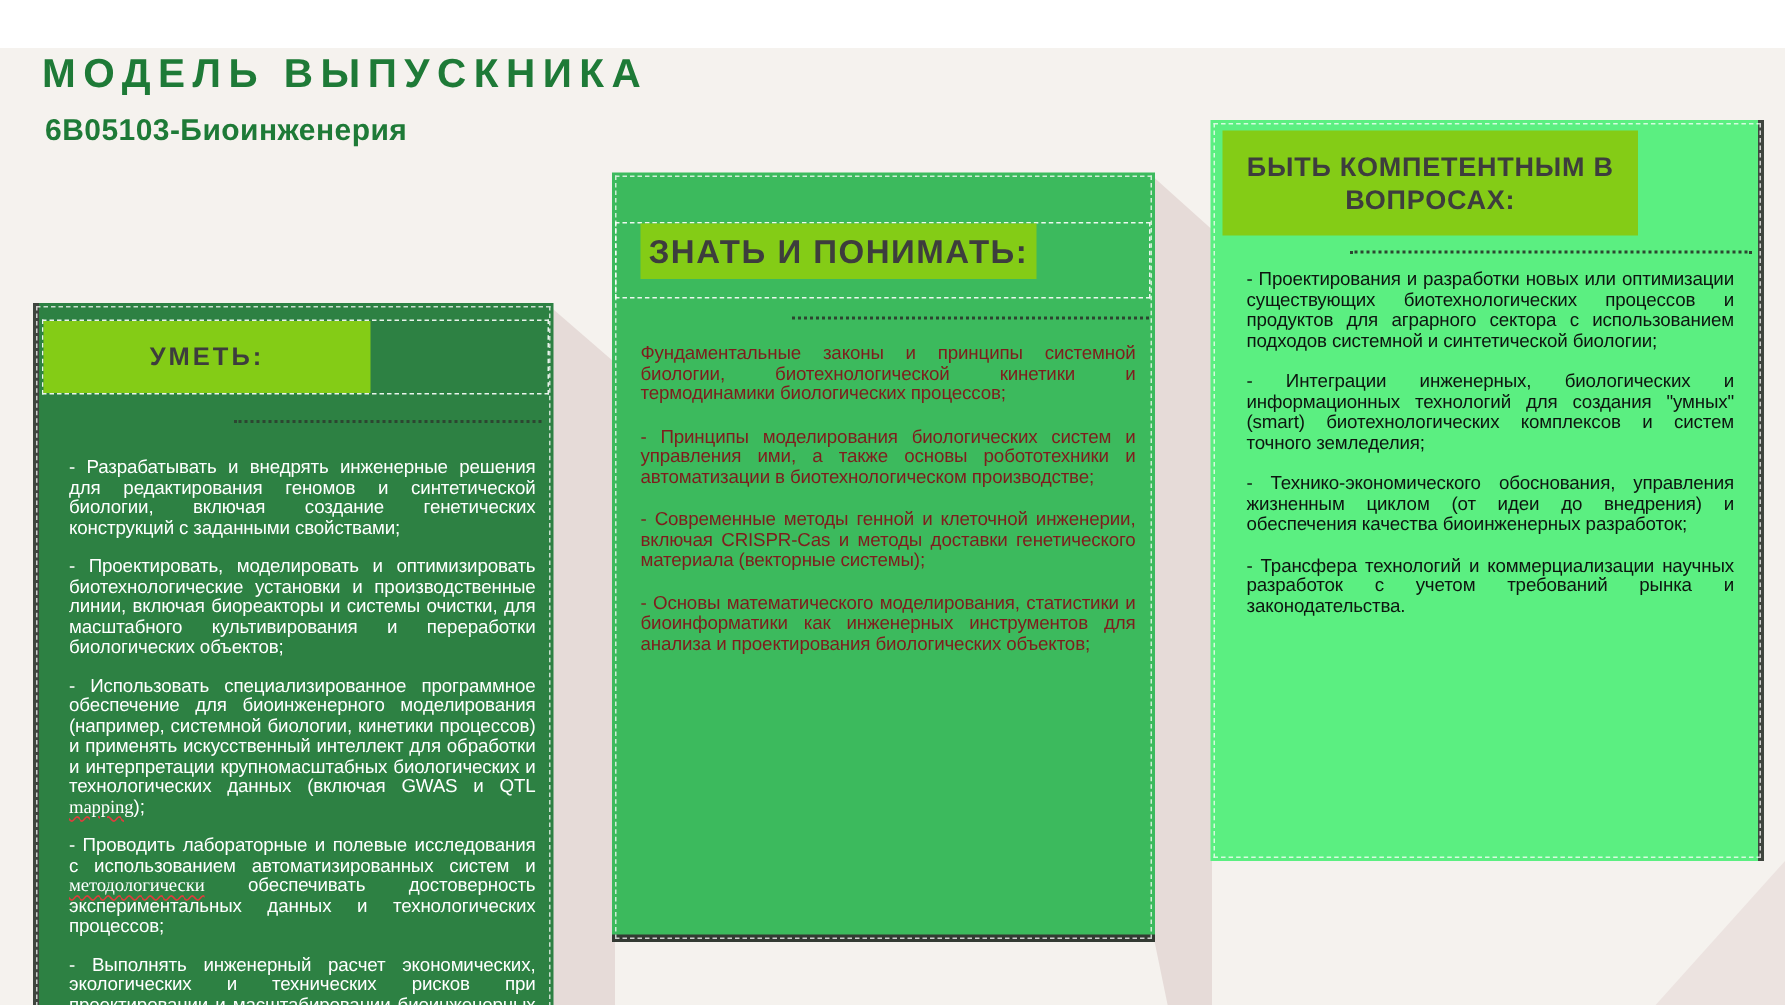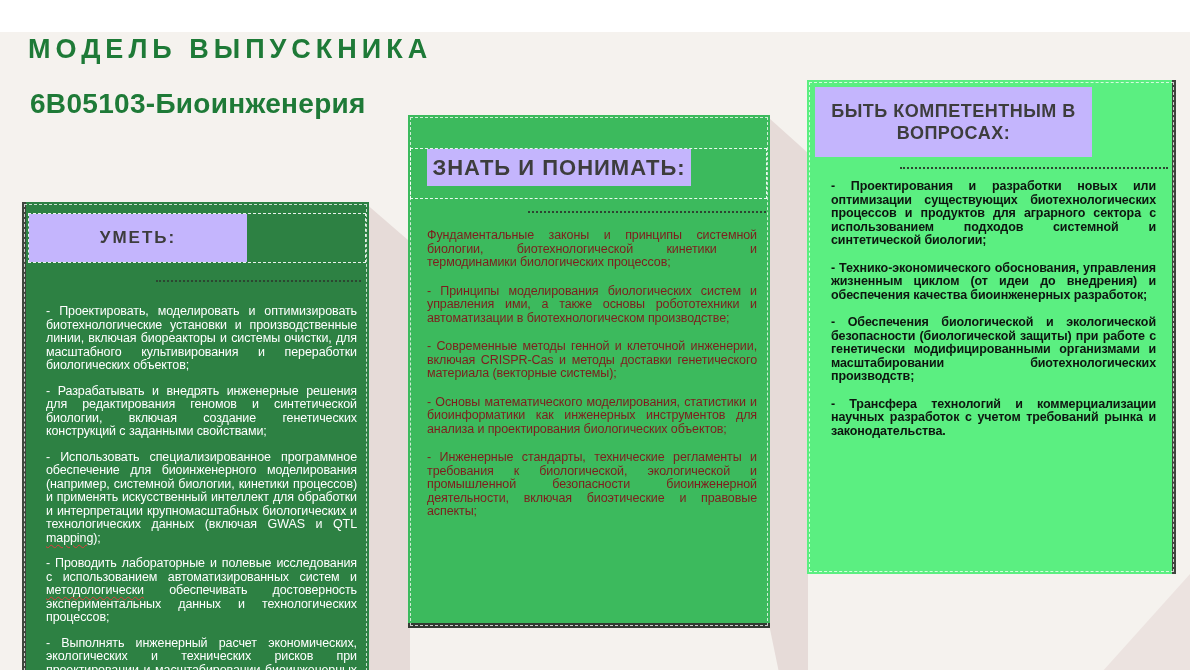--- a/index.html
+++ b/index.html
@@ -2,21 +2,21 @@
 <html><head>
 <meta charset="utf-8">
 <style>
   html,body{margin:0;padding:0;}
   body{font-family:"Liberation Sans",sans-serif;}
   .canvas{position:relative;width:1190px;height:670px;background:#f5f2ee;overflow:hidden;margin-top:32px;}
 
   
   .page-title{position:absolute;left:28px;top:2px;margin:0;font-size:27px;font-weight:800;
     letter-spacing:5px;color:#1e7a37;}
-  .page-subtitle{position:absolute;left:30px;top:56px;margin:0;font-size:28px;font-weight:700;
+  .page-subtitle{position:absolute;left:30px;top:44px;margin:0;font-size:20px;font-weight:700;
     letter-spacing:.3px;color:#1e7a37;}
 
   
   .flap{position:absolute;background:#e6dbd8;}
   .flap-a{left:364px;top:170px;width:46px;height:498px;
     clip-path:polygon(0 0,100% 8%,100% 100%,28% 100%,0 96%);}
   .flap-b{left:769px;top:86px;width:39px;height:582px;
     clip-path:polygon(0 0,100% 6%,100% 100%,40% 100%,0 87%);}
   .flap-c{left:1075px;top:542px;width:115px;height:128px;background:#ece3e0;
     clip-path:polygon(100% 0,100% 100%,0 100%);}
@@ -24,86 +24,85 @@
   
   .panel{position:absolute;outline:1px dashed rgba(255,255,255,.75);outline-offset:-3px;overflow:hidden;}
   .panel-left{left:22px;top:170px;width:343px;height:496px;background:#2d8143;border-left:4px solid #3f453e;}
   .panel-mid{left:408px;top:83px;width:362px;height:508px;background:#3cba5d;border-bottom:5px solid #333a33;}
   .panel-right{left:807px;top:48px;width:365px;height:494px;background:#5bef81;border-right:4px solid #3f453e;}
 
   .header-row{position:absolute;border:1px dashed rgba(255,255,255,.9);}
   .panel-left .header-row{left:2px;top:11px;right:3px;height:48px;}
   .panel-mid .header-row{left:2px;top:33px;right:3px;height:49px;}
 
-  .header-box{position:absolute;background:#c4b5fd;display:flex;align-items:center;justify-content:center;
+  .header-box{position:absolute;background:#84cc16;display:flex;align-items:center;justify-content:center;
     font-weight:700;color:#3d3d3d;text-align:center;}
   .panel-left .header-box{left:0;top:0;width:218px;height:48px;font-size:17px;letter-spacing:2px;text-align:right;}
   .panel-mid .header-box{left:16px;top:0;width:264px;height:37px;font-size:22px;letter-spacing:1px;}
   .panel-right .header-box{left:8px;top:7px;width:277px;height:70px;font-size:18px;letter-spacing:.5px;line-height:1.25;padding:0 14px;box-sizing:border-box;}
 
   .dotted-sep{position:absolute;border-top:2px dotted #2c4631;}
   .panel-left .dotted-sep{top:78px;right:8px;width:205px;}
   .panel-mid .dotted-sep{top:96px;right:4px;width:238px;}
   .panel-right .dotted-sep{top:87px;right:4px;width:268px;}
 
   .body-text{position:absolute;font-size:12.5px;line-height:1.08;letter-spacing:-.1px;text-align:justify;}
   .panel-left .body-text{left:20px;right:12px;top:103px;color:#ffffff;}
   .panel-mid .body-text{left:19px;right:13px;top:114px;color:#7f1d1d;}
-  .panel-right .body-text{left:24px;right:16px;top:100px;color:#0d150f;font-weight:bold;}
+  .panel-right .body-text{left:24px;right:16px;top:100px;color:#0d150f;}
   .body-text p{margin:0 0 12px 0;}
   .panel-mid .body-text p{margin-bottom:15px;}
   .panel-right .body-text p{margin-bottom:14px;}
 
   .misspelled{text-decoration:underline;text-decoration-style:wavy;text-decoration-color:#e03c3c;
-    text-decoration-thickness:1px;text-underline-offset:2px;}
+    text-decoration-thickness:1px;text-underline-offset:2px;font-family:Liberation Serif, serif;}
 </style>
 </head>
 <body>
 
 <div class="canvas">
 
   <div class="flap flap-a"></div>
   <div class="flap flap-b"></div>
   <div class="flap flap-c"></div>
 
   <h1 class="page-title">МОДЕЛЬ ВЫПУСКНИКА</h1>
   <h2 class="page-subtitle">6В05103-Биоинженерия</h2>
 
   <section class="panel panel-left">
     <div class="header-row">
       <div class="header-box">УМЕТЬ:</div>
     </div>
     <div class="dotted-sep"></div>
     <div class="body-text">
+      <p>- Разрабатывать и внедрять инженерные решения для редактирования геномов и синтетической биологии, включая создание генетических конструкций с заданными свойствами;</p>
       <p>- Проектировать, моделировать и оптимизировать биотехнологические установки и производственные линии, включая биореакторы и системы очистки, для масштабного культивирования и переработки биологических объектов;</p>
-      <p>- Разрабатывать и внедрять инженерные решения для редактирования геномов и синтетической биологии, включая создание генетических конструкций с заданными свойствами;</p>
       <p>- Использовать специализированное программное обеспечение для биоинженерного моделирования (например, системной биологии, кинетики процессов) и применять искусственный интеллект для обработки и интерпретации крупномасштабных биологических и технологических данных (включая GWAS и QTL <span class="misspelled">mapping</span>);</p>
       <p>- Проводить лабораторные и полевые исследования с использованием автоматизированных систем и <span class="misspelled">методологически</span> обеспечивать достоверность экспериментальных данных и технологических процессов;</p>
       <p>- Выполнять инженерный расчет экономических, экологических и технических рисков при проектировании и масштабировании биоинженерных проектов;</p>
     </div>
   </section>
 
   <section class="panel panel-mid">
     <div class="header-row">
       <div class="header-box">ЗНАТЬ И ПОНИМАТЬ:</div>
     </div>
     <div class="dotted-sep"></div>
     <div class="body-text">
       <p>Фундаментальные законы и принципы системной биологии, биотехнологической кинетики и термодинамики биологических процессов;</p>
       <p>- Принципы моделирования биологических систем и управления ими, а также основы робототехники и автоматизации в биотехнологическом производстве;</p>
       <p>- Современные методы генной и клеточной инженерии, включая CRISPR-Cas и методы доставки генетического материала (векторные системы);</p>
       <p>- Основы математического моделирования, статистики и биоинформатики как инженерных инструментов для анализа и проектирования биологических объектов;</p>
-      <p>- Инженерные стандарты, технические регламенты и требования к биологической, экологической и промышленной безопасности биоинженерной деятельности, включая биоэтические и правовые аспекты;</p>
     </div>
   </section>
 
   <section class="panel panel-right">
     <div class="header-box">БЫТЬ КОМПЕТЕНТНЫМ В ВОПРОСАХ:</div>
     <div class="dotted-sep"></div>
     <div class="body-text">
       <p>- Проектирования и разработки новых или оптимизации существующих биотехнологических процессов и продуктов для аграрного сектора с использованием подходов системной и синтетической биологии;</p>
+      <p>- Интеграции инженерных, биологических и информационных технологий для создания "умных" (smart) биотехнологических комплексов и систем точного земледелия;</p>
       <p>- Технико-экономического обоснования, управления жизненным циклом (от идеи до внедрения) и обеспечения качества биоинженерных разработок;</p>
-      <p>- Обеспечения биологической и экологической безопасности (биологической защиты) при работе с генетически модифицированными организмами и масштабировании биотехнологических производств;</p>
       <p>- Трансфера технологий и коммерциализации научных разработок с учетом требований рынка и законодательства.</p>
     </div>
   </section>
 
 </div>
 
 </body></html>

